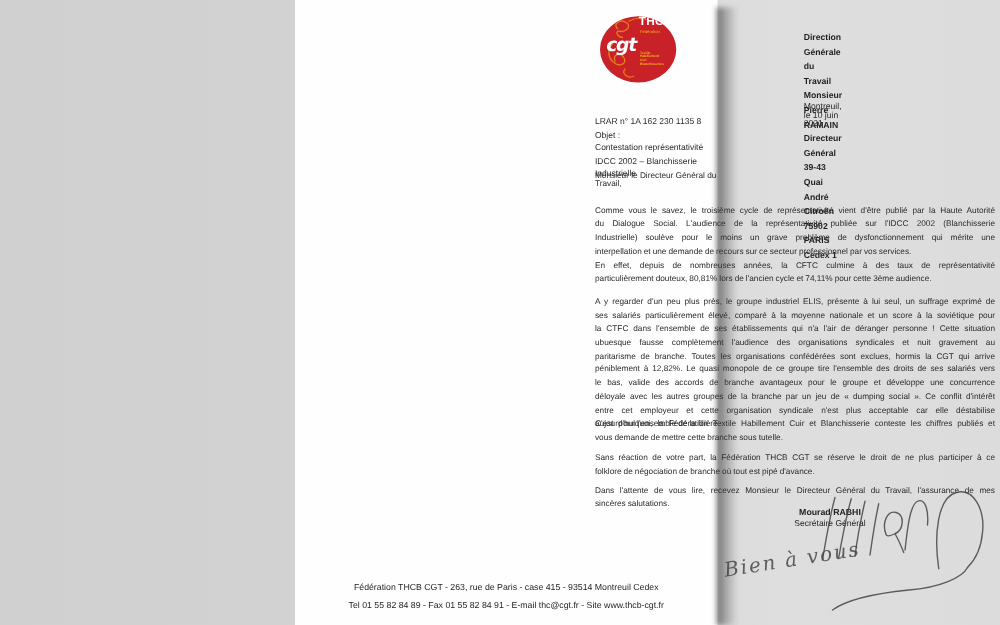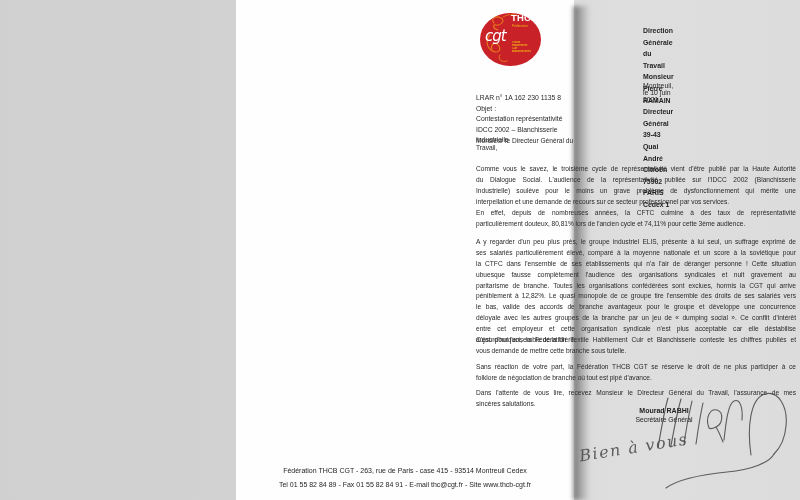--- a/index.html
+++ b/index.html
@@ -17,21 +17,21 @@
   }
   .page-shadow {
     position:absolute; left:573px; top:6px; width:17px; height:494px;
     background:linear-gradient(90deg,rgba(45,45,45,.62) 0%,rgba(70,70,70,.35) 45%,rgba(120,120,120,0) 100%);
     filter:blur(2px);
   }
 
   
   .logo { position:absolute; left:244px; top:13px; width:61px; height:53px;
           background:#c92128; border-radius:50%; overflow:hidden; }
-  .logo .cgt { position:absolute; left:5px; top:16px; font-size:15px; font-weight:normal;
+  .logo .cgt { position:absolute; left:5px; top:16px; font-size:15px; font-weight:bold;
                font-style:italic; color:#fff; letter-spacing:-1px; line-height:1;
                font-family:"DejaVu Sans",sans-serif; }
   .logo .fed { position:absolute; left:32px; top:11px; font-size:6px; color:#f3b713;
                transform:scale(.55); transform-origin:left top; white-space:nowrap; }
   .logo .thcb { position:absolute; left:31px; top:0; font-size:9.5px; font-weight:bold;
                 color:#fff; letter-spacing:.2px; line-height:1; }
   .logo .subs { position:absolute; left:32px; top:28px; color:#f3b713; }
   .logo .subs div { font-size:6px; transform:scale(.45); transform-origin:left top;
                     line-height:6px; height:3px; white-space:nowrap; font-weight:bold; }
   .logo-squiggle { position:absolute; left:0; top:0; }

